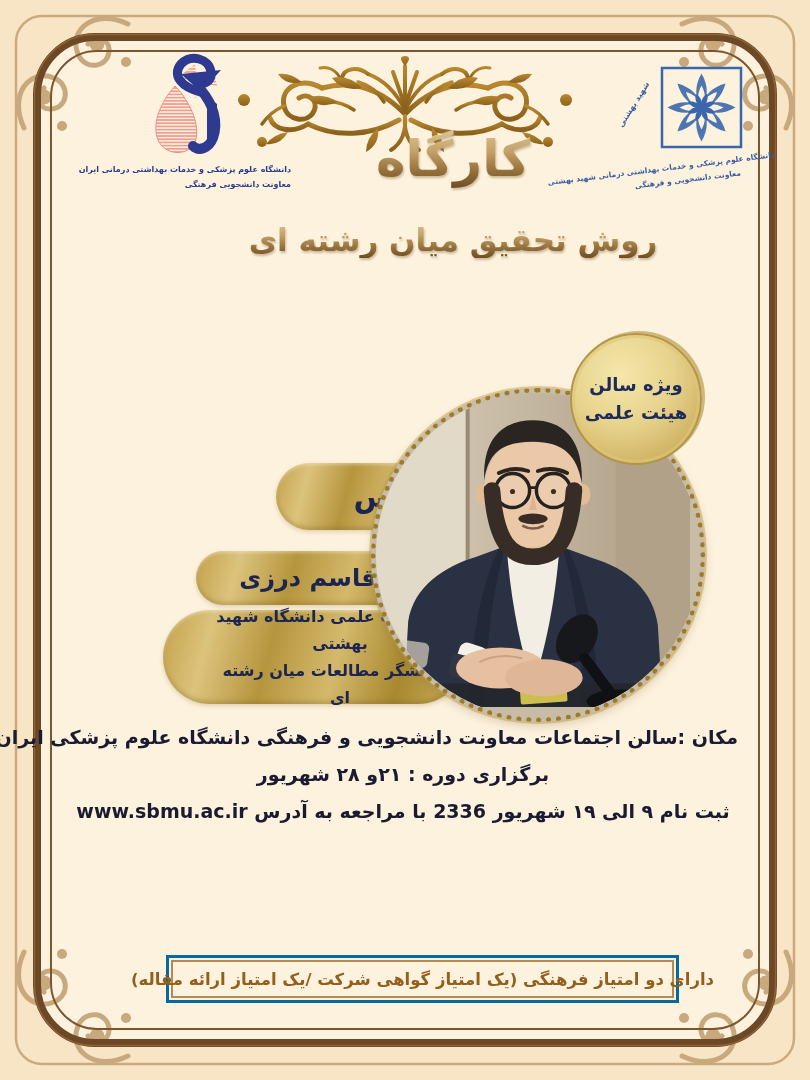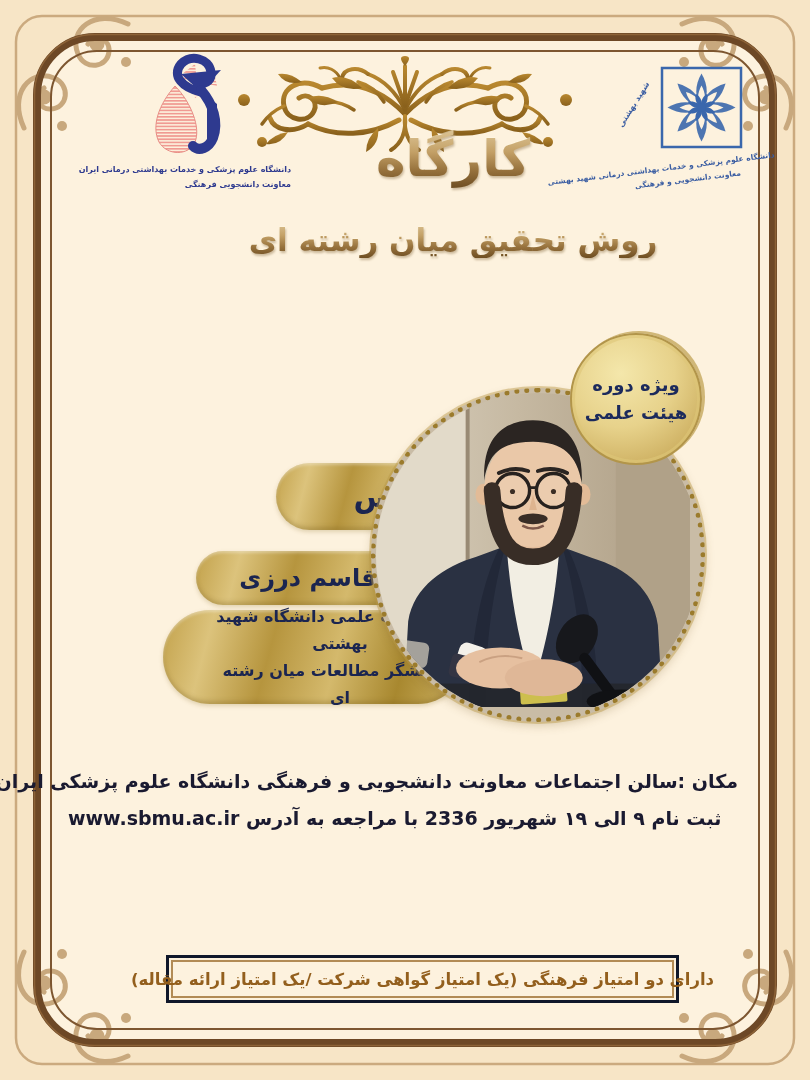--- a/index.html
+++ b/index.html
@@ -65,27 +65,27 @@
 
   
   .photo{
     left:371px;top:388px;width:324px;height:324px;border-radius:50%;z-index:2;
     border:5px dotted #9b7b2c;
     box-shadow:0 0 0 2px rgba(186,152,70,.45), 0 4px 10px rgba(120,90,40,.25);
     overflow:hidden;background:#c9bca6;
   }
 
   
-  .info{left:68px;right:72px;top:726px;z-index:1;direction:rtl;text-align:left;color:#1a1a30;margin-top:44px;}
+  .info{left:68px;right:72px;top:726px;z-index:1;direction:rtl;text-align:center;color:#1a1a30;}
   .info p{margin:0 0 15px 0;font-size:19px;font-weight:bold;white-space:nowrap;letter-spacing:0;}
 
   
   .credit{
     left:166px;top:955px;width:513px;height:48px;z-index:1;box-sizing:border-box;
-    border:3px solid #0f172a;
+    border:3px solid #0369a1;
     box-shadow:inset 0 0 0 2px #fcf1dc, inset 0 0 0 4px #b28b55;
     display:flex;align-items:center;justify-content:center;
     color:#935f1d;font-weight:bold;font-size:16.5px;direction:rtl;white-space:nowrap;
   }
 </style>
 </head>
 <body>
 
 <div class="page">
 
@@ -237,21 +237,21 @@
     <div class="sbmu-caps">
       <div>دانشگاه علوم پزشکی و خدمات بهداشتی درمانی شهید بهشتی</div>
       <div>معاونت دانشجویی و فرهنگی</div>
     </div>
   </div>
 
   <div class="abs gold-title t1">کارگاه</div>
   <div class="abs gold-title t2">روش تحقیق میان  رشته ای</div>
 
   <div class="abs badge">
-    <span>ویژه دوره</span>
+    <span>ویژه سالن</span>
     <span>هیئت علمی</span>
   </div>
 
   <div class="abs pill pill-modares">
     <span>مدرس</span>
   </div>
   <div class="abs pill pill-name">
     <span>دکتر قاسم درزی</span>
   </div>
   <div class="abs pill pill-role">
@@ -315,20 +315,21 @@
       <g>
         <ellipse cx="206" cy="252" rx="19" ry="27" fill="#17181c" transform="rotate(32 206 252)"></ellipse>
         <path d="M214,272 L248,318" stroke="#101114" stroke-width="11" stroke-linecap="round"></path>
         <ellipse cx="252" cy="316" rx="36" ry="12" fill="#101114"></ellipse>
       </g>
     </svg>
   </div>
 
   <div class="abs info">
     <p>مکان :سالن اجتماعات معاونت دانشجویی و فرهنگی دانشگاه علوم پزشکی ایران</p>
+    <p>برگزاری دوره : ۲۱و ۲۸ شهریور</p>
     <p>ثبت نام ۹ الی ۱۹ شهریور 2336 با مراجعه به آدرس www.sbmu.ac.ir</p>
   </div>
 
   <div class="abs credit">
     <span>دارای دو امتیاز فرهنگی (یک امتیاز گواهی شرکت /یک امتیاز ارائه مقاله)</span>
   </div>
 
 </div>
 
 </body></html>

